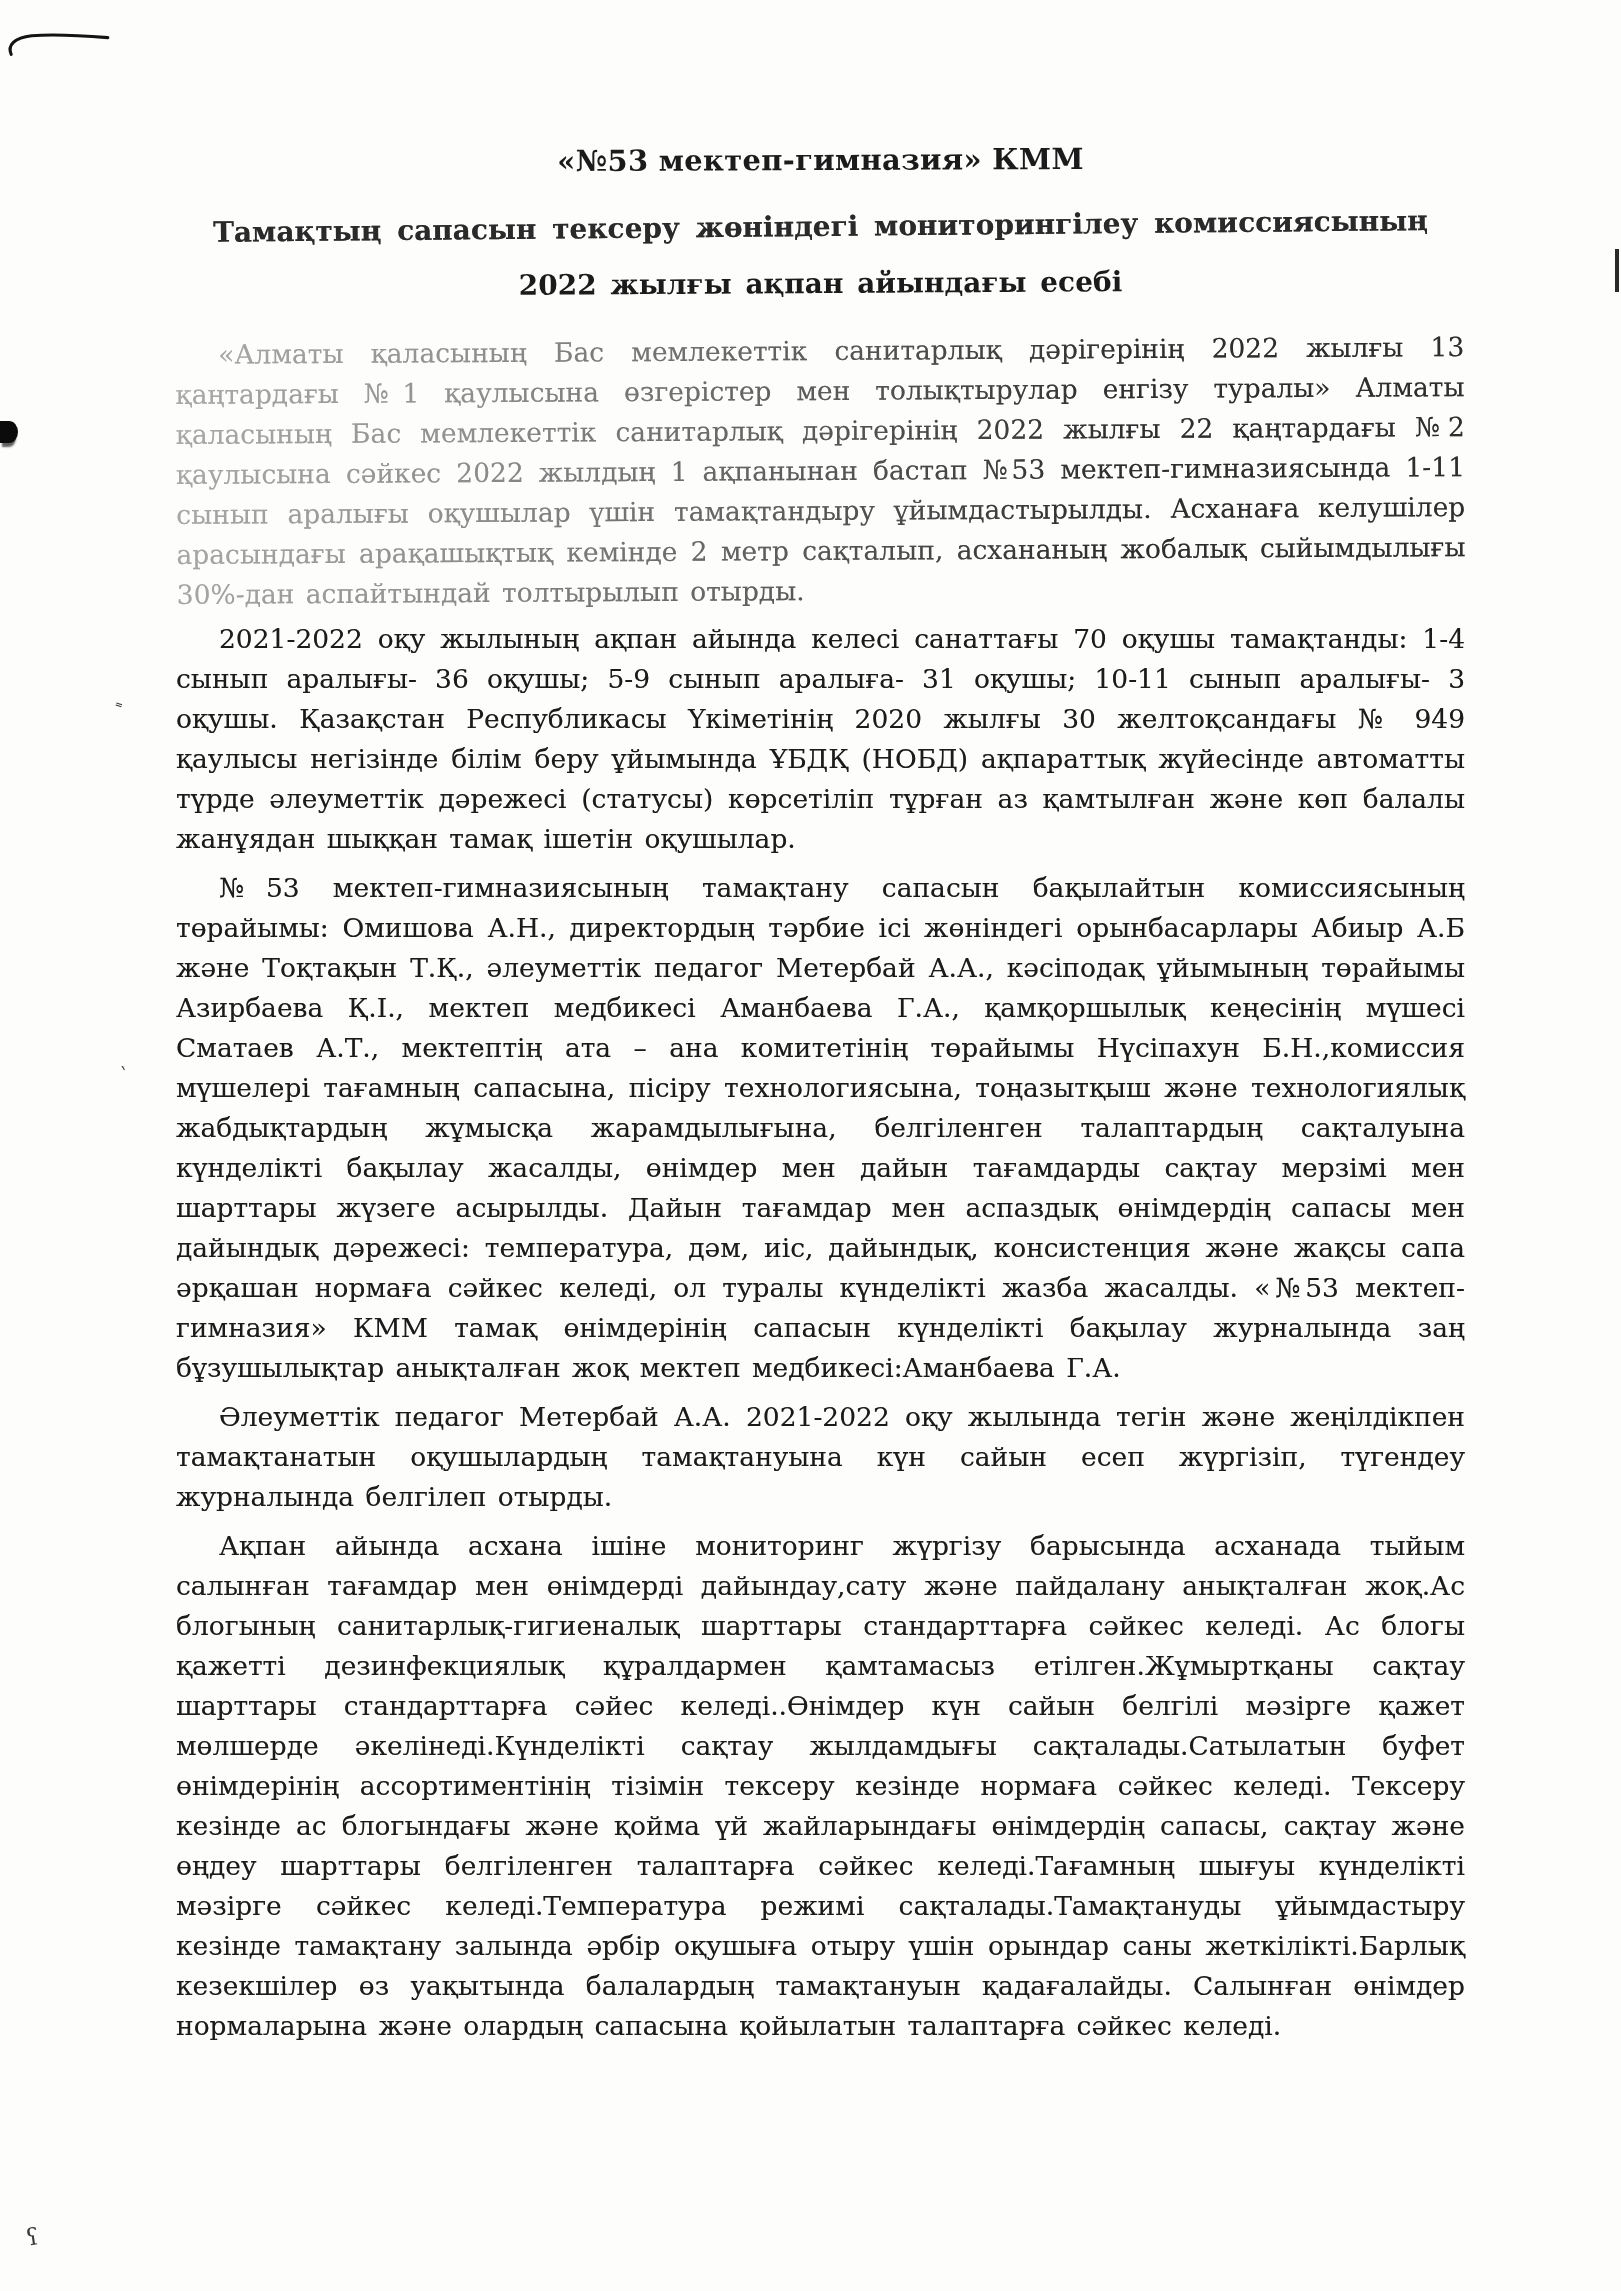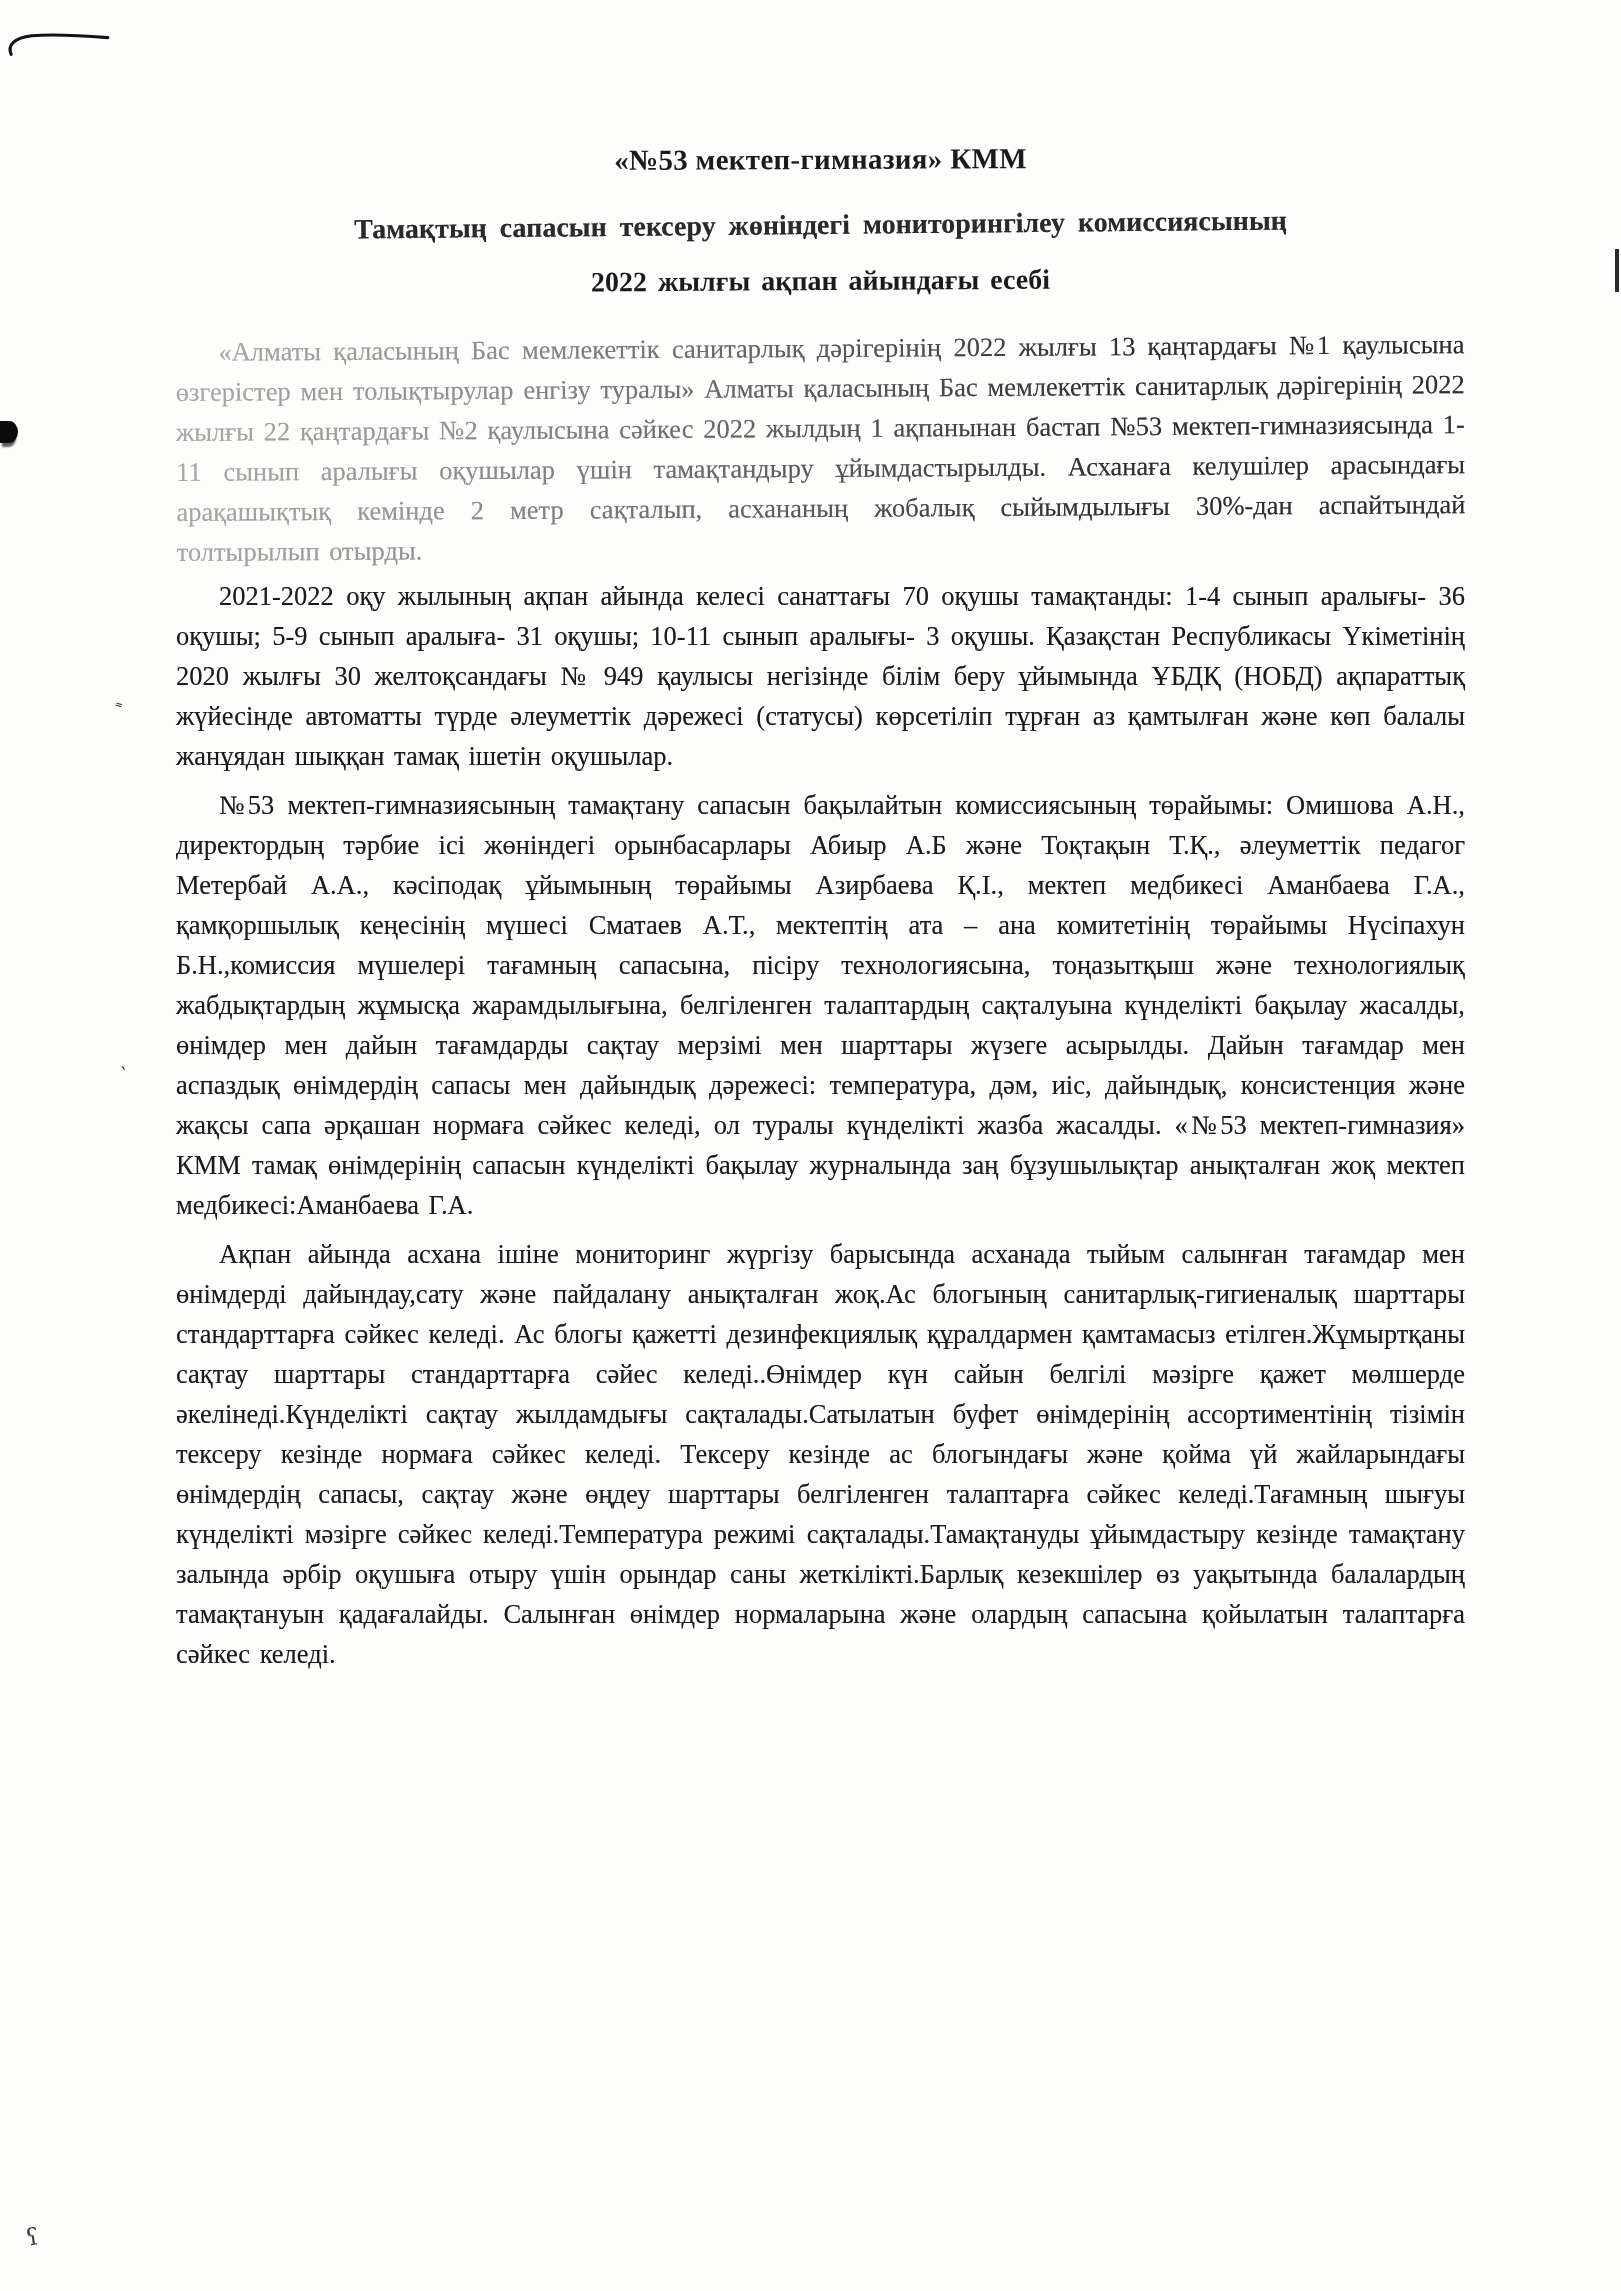--- a/index.html
+++ b/index.html
@@ -14,21 +14,20 @@
     background: #fdfdfc;
     overflow: hidden;
     font-family: "DejaVu Serif", "Liberation Serif", serif;
     color: #1b1b1b;
   }
   .content {
     position: absolute;
     left: 176px;
     top: 143px;
     width: 1289px;
-    font-family: Liberation Serif, serif;
   }
   .org-name {
     text-align: center;
     font-size: 29px;
     font-weight: bold;
     letter-spacing: 0.3px;
     margin: 0 0 33px 0;
     transform: rotate(-0.25deg);
   }
   .report-title {
@@ -107,17 +106,18 @@
     <h2 class="report-title">Тамақтың сапасын тексеру  жөніндегі  мониторингілеу  комиссиясының</h2>
 
     <h3 class="report-period">2022 жылғы ақпан  айындағы есебі</h3>
 
     <p class="para faded">«Алматы қаласының Бас мемлекеттік санитарлық дәрігерінің 2022 жылғы 13 қаңтардағы №1 қаулысына өзгерістер мен толықтырулар енгізу туралы» Алматы қаласының Бас мемлекеттік санитарлық дәрігерінің 2022 жылғы 22 қаңтардағы №2 қаулысына сәйкес 2022 жылдың 1 ақпанынан бастап №53 мектеп-гимназиясында 1-11 сынып аралығы оқушылар үшін тамақтандыру ұйымдастырылды. Асханаға келушілер арасындағы арақашықтық кемінде 2 метр сақталып, асхананың жобалық сыйымдылығы 30%-дан аспайтындай толтырылып отырды.</p>
 
     <p class="para">2021-2022 оқу жылының ақпан айында келесі санаттағы 70 оқушы тамақтанды: 1-4 сынып аралығы- 36 оқушы; 5-9 сынып аралыға- 31 оқушы; 10-11 сынып аралығы- 3 оқушы. Қазақстан Республикасы Үкіметінің 2020 жылғы 30 желтоқсандағы № 949 қаулысы негізінде білім беру ұйымында ҰБДҚ (НОБД) ақпараттық жүйесінде автоматты түрде әлеуметтік дәрежесі (статусы) көрсетіліп тұрған аз қамтылған және көп балалы жанұядан шыққан тамақ ішетін оқушылар.</p>
 
     <p class="para">№53 мектеп-гимназиясының тамақтану сапасын бақылайтын комиссиясының төрайымы: Омишова А.Н., директордың тәрбие ісі жөніндегі орынбасарлары Абиыр А.Б және Тоқтақын Т.Қ., әлеуметтік педагог Метербай А.А., кәсіподақ ұйымының төрайымы Азирбаева Қ.І., мектеп медбикесі Аманбаева Г.А., қамқоршылық кеңесінің мүшесі Сматаев А.Т., мектептің ата – ана комитетінің төрайымы Нүсіпахун Б.Н.,комиссия мүшелері тағамның сапасына, пісіру технологиясына, тоңазытқыш және технологиялық жабдықтардың жұмысқа жарамдылығына, белгіленген талаптардың сақталуына күнделікті бақылау жасалды, өнімдер мен дайын тағамдарды сақтау мерзімі мен шарттары жүзеге асырылды. Дайын тағамдар мен аспаздық өнімдердің сапасы мен дайындық дәрежесі: температура, дәм, иіс, дайындық, консистенция және жақсы сапа әрқашан нормаға сәйкес келеді, ол туралы күнделікті жазба жасалды. «№53 мектеп-гимназия» КММ тамақ өнімдерінің сапасын күнделікті бақылау журналында заң бұзушылықтар анықталған жоқ мектеп медбикесі:Аманбаева Г.А.</p>
 
+    <p class="para">Әлеуметтік педагог Метербай А.А. 2021-2022 оқу жылында тегін және жеңілдікпен тамақтанатын оқушылардың тамақтануына күн сайын есеп жүргізіп, түгендеу журналында белгілеп отырды.</p>
 
     <p class="para">Ақпан айында асхана ішіне мониторинг жүргізу барысында асханада тыйым салынған тағамдар мен өнімдерді дайындау,сату және пайдалану анықталған жоқ.Ас блогының санитарлық-гигиеналық шарттары стандарттарға сәйкес келеді. Ас блогы қажетті дезинфекциялық құралдармен қамтамасыз етілген.Жұмыртқаны сақтау шарттары стандарттарға сәйес келеді..Өнімдер күн сайын белгілі мәзірге қажет мөлшерде әкелінеді.Күнделікті сақтау жылдамдығы сақталады.Сатылатын буфет өнімдерінің ассортиментінің тізімін тексеру кезінде нормаға сәйкес келеді. Тексеру кезінде ас блогындағы және қойма үй жайларындағы өнімдердің сапасы, сақтау және өңдеу шарттары белгіленген талаптарға сәйкес келеді.Тағамның шығуы күнделікті мәзірге сәйкес келеді.Температура режимі сақталады.Тамақтануды ұйымдастыру кезінде тамақтану залында әрбір оқушыға отыру үшін орындар саны жеткілікті.Барлық кезекшілер өз уақытында балалардың тамақтануын қадағалайды. Салынған өнімдер нормаларына және олардың сапасына қойылатын талаптарға сәйкес келеді.</p>
   </div>
 </div>
 
 
 </body></html>

